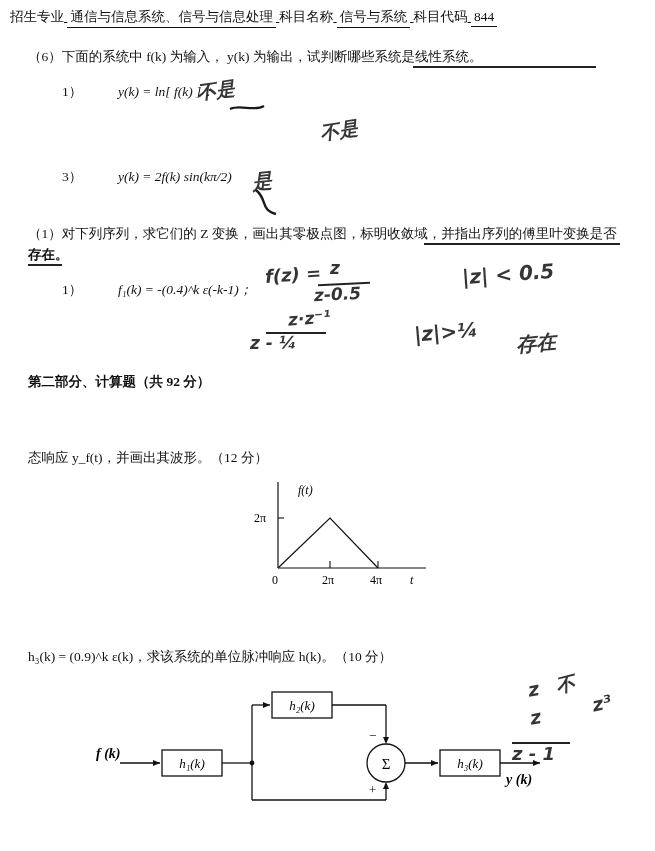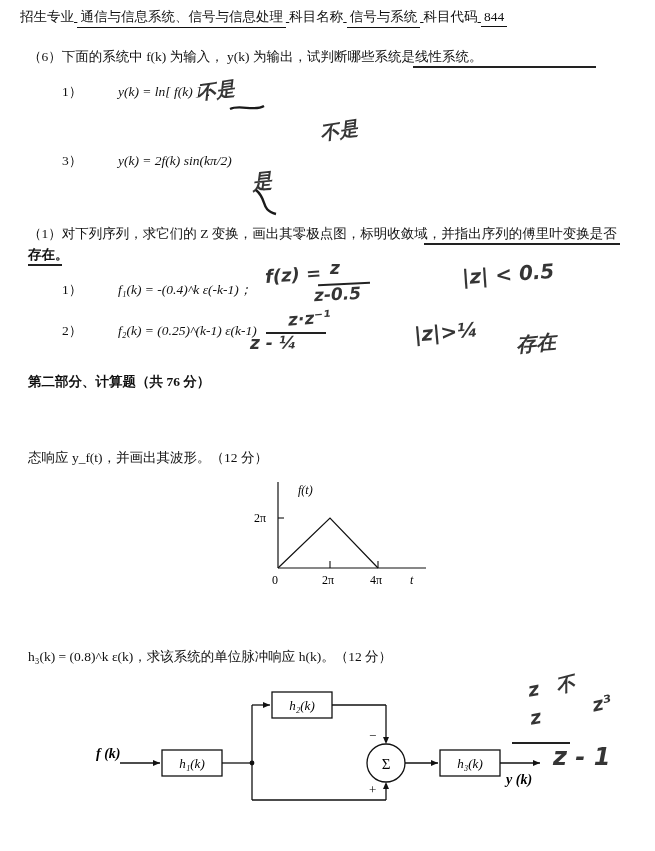--- a/index.html
+++ b/index.html
@@ -8,21 +8,21 @@
     background:#ffffff;
     font-family:"Liberation Serif", serif;
     color:#111;
     position:relative;
     overflow:hidden;
   }
   .page{position:relative;width:655px;height:851px;}
 
   
   .hdr{
-    position:absolute;left:20px;top:8px;right:8px;
+    position:absolute;left:10px;top:8px;right:8px;
     font-size:13.5px;white-space:nowrap;
     font-family:"Liberation Serif", serif;
     text-decoration:underline;
   }
   .hdr span{display:inline-block;vertical-align:baseline;}
   .ul{border-bottom:1px solid #111;padding:0 3px 1px 3px;}
 
   
   .blk{position:absolute;font-size:13.5px;line-height:1.5;}
   .eq{position:absolute;font-size:13.5px;font-family:"Liberation Serif", serif;}
@@ -69,21 +69,21 @@
 
   <div class="hwline" style="left:413px;top:66px;width:183px;"></div>
 
   <div class="eq" style="left:62px;top:83px;">
     <span>1）</span>
     <span style="display:inline-block;width:8px;"></span>
     <span class="it">y(k) = ln[ f(k) ]：</span>
   </div>
 
 
-  <div class="eq" style="left:62px;top:152px;">
+  <div class="eq" style="left:62px;top:168px;">
     <span>3）</span>
     <span style="display:inline-block;width:8px;"></span>
     <span class="it">y(k) = 2f(k) sin(kπ/2)</span>
   </div>
 
   <div class="blk" style="left:28px;top:224px;width:610px;">
     <span>（1）对下列序列，求它们的 Z 变换，画出其零极点图，标明收敛域，并指出序列的傅里叶变换是否</span>
   </div>
   <div class="hwline" style="left:424px;top:243px;width:196px;"></div>
 
@@ -91,28 +91,23 @@
     <span>存在。</span>
   </div>
   <div class="hwline" style="left:28px;top:264px;width:34px;"></div>
 
   <div class="eq" style="left:62px;top:281px;">
     <span>1）</span>
     <span style="display:inline-block;width:8px;"></span>
     <span class="it">f₁(k) = -(0.4)^k ε(-k-1)；</span>
   </div>
 
-  <div class="eq" style="left:62px;top:322px;">
-    <span>2）</span>
-    <span style="display:inline-block;width:8px;"></span>
-    <span class="it">f₂(k) = (0.25)^(k-1) ε(k-1)</span>
-  </div>
 
   <div class="blk" style="left:28px;top:372px;font-weight:bold;">
-    <span>第二部分、计算题（共 76 分）</span>
+    <span>第二部分、计算题（共 92 分）</span>
   </div>
 
   <div class="blk" style="left:28px;top:448px;width:612px;">
     <span>态响应 y_f(t)，并画出其波形。（12 分）</span>
   </div>
 
   <div class="chart">
     <svg width="200" height="118" viewBox="0 0 200 118">
 
       <line x1="40" y1="6" x2="40" y2="92" stroke="#111" stroke-width="1.2"></line>
@@ -127,21 +122,21 @@
       <text x="60" y="18" font-family="Liberation Serif, serif" font-size="12" font-style="italic">f(t)</text>
       <text x="16" y="46" font-family="Liberation Serif, serif" font-size="12">2π</text>
       <text x="34" y="108" font-family="Liberation Serif, serif" font-size="12">0</text>
       <text x="84" y="108" font-family="Liberation Serif, serif" font-size="12">2π</text>
       <text x="132" y="108" font-family="Liberation Serif, serif" font-size="12">4π</text>
       <text x="172" y="108" font-family="Liberation Serif, serif" font-size="12" font-style="italic">t</text>
     </svg>
   </div>
 
   <div class="blk" style="left:28px;top:647px;width:616px;">
-    <span>h₃(k) = (0.8)^k ε(k)，求该系统的单位脉冲响应 h(k)。（12 分）</span>
+    <span>h₃(k) = (0.9)^k ε(k)，求该系统的单位脉冲响应 h(k)。（10 分）</span>
   </div>
 
   <div class="diagram">
     <svg width="470" height="130" viewBox="0 0 470 130">
 
       <rect x="66" y="68" width="60" height="26" fill="none" stroke="#111" stroke-width="1.3"></rect>
       <text x="96" y="86" text-anchor="middle" font-family="Liberation Serif, serif" font-size="13" font-style="italic">h₁(k)</text>
 
       <rect x="176" y="10" width="60" height="26" fill="none" stroke="#111" stroke-width="1.3"></rect>
       <text x="206" y="28" text-anchor="middle" font-family="Liberation Serif, serif" font-size="13" font-style="italic">h₂(k)</text>
@@ -208,15 +203,15 @@
   <div class="hw i" style="left:250px;top:333px;font-size:17px;">z - ¼</div>
 
   <div class="hw i" style="left:414px;top:320px;font-size:20px;transform:rotate(-5deg);">|z|&gt;¼</div>
   <div class="hw i" style="left:516px;top:330px;font-size:20px;transform:rotate(-5deg);">存在</div>
 
   <div class="hw i" style="left:528px;top:678px;font-size:19px;transform:rotate(-10deg);">z</div>
   <div class="hw i" style="left:556px;top:672px;font-size:19px;transform:rotate(-14deg);">不</div>
   <div class="hw i" style="left:592px;top:692px;font-size:19px;transform:rotate(-12deg);">z³</div>
   <div class="hw i" style="left:530px;top:706px;font-size:19px;transform:rotate(-10deg);">z</div>
   <div class="hwline" style="left:512px;top:742px;width:58px;"></div>
-  <div class="hw i" style="left:512px;top:743px;font-size:24px;margin-left:41px;">z - 1</div>
+  <div class="hw i" style="left:512px;top:743px;font-size:18px;">z - 1</div>
 
 </div>
 
 </body></html>

